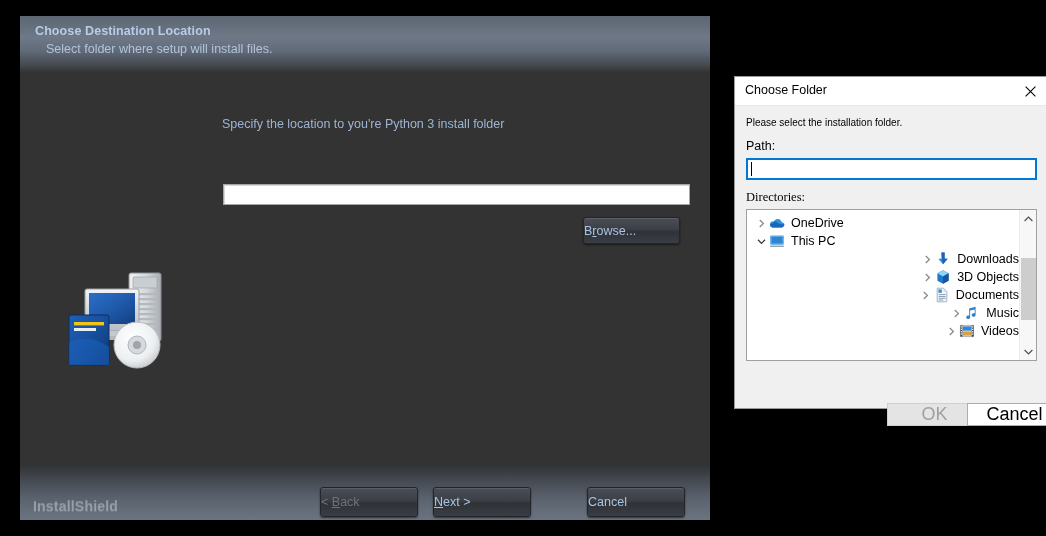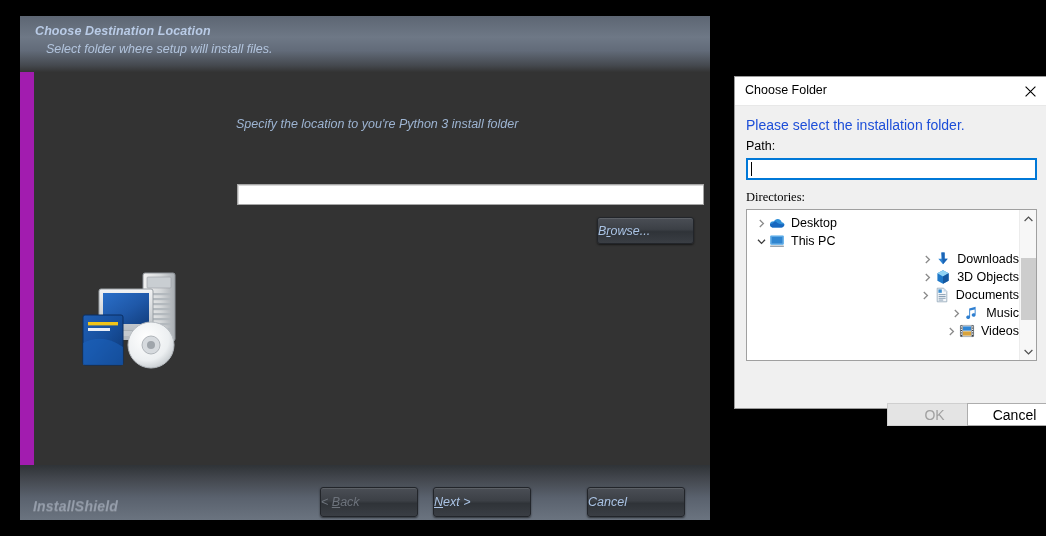--- a/index.html
+++ b/index.html
@@ -9,41 +9,40 @@
     background: #000;
     font-family: "Liberation Sans", sans-serif;
     overflow: hidden;
   }
 
   
   #installer {
     position: absolute;
     left: 20px; top: 16px;
     width: 690px; height: 504px;
-    background: #a21caf;
+    background: #701a75;
     overflow: hidden;
-    font-style: italic;
   }
   #installer-header {
     position: absolute; left: 0; top: 0;
     width: 690px; height: 56px;
     background: linear-gradient(to bottom,
         #5d6673 0%, #6e7886 38%, #626b79 62%, #45494f 88%, #343434 100%);
   }
   #installer-title {
     position: absolute; left: 15px; top: 8px;
     font-size: 12.5px; font-weight: bold; color: #b9cbe6;
     letter-spacing: .1px;
   }
   #installer-subtitle {
     position: absolute; left: 26px; top: 26px;
     font-size: 12.5px; color: #b2c4dd;
   }
   #installer-body {
-    position: absolute; left: 14px; top: 56px;
+    position: absolute; left: 0; top: 56px;
     width: 690px; height: 393px;
     background: #333333;
   }
   #spec-text {
     position: absolute; left: 202px; top: 45px;
     font-size: 12.5px; color: #9db4d2;
   }
   #path-field {
     position: absolute; left: 203px; top: 112px;
     width: 467px; height: 21px;
@@ -115,21 +114,21 @@
   #dialog-close {
     position: absolute; right: 0; top: 0;
     width: 45px; height: 29px;
     display: flex; align-items: center; justify-content: center;
     cursor: default;
   }
   #dialog-close svg { display: block; }
   #dialog-body { position: relative; padding: 0; }
   #dialog-instruction {
     position: absolute; left: 11px; top: 11px;
-    font-size: 14px; color: #1d4ed8;
+    font-size: 10px; color: #000000;
   }
   #path-label {
     position: absolute; left: 11px; top: 33px;
     font-size: 12.5px; color: #000;
   }
   #dialog-path-input {
     position: absolute; left: 11px; top: 52px;
     width: 291px; height: 22px;
     background: #fff;
     border: 2px solid #0078d7;
@@ -189,21 +188,21 @@
   #sb-down { bottom: 0; }
   #sb-thumb {
     position: absolute; left: 1px; top: 48px;
     width: 15px; height: 62px;
     background: #cdcdcd;
   }
 
   .win-btn {
     position: absolute;
     width: 95px; height: 23px;
-    font-size: 14px;
+    font-size: 18px;
     display: flex; align-items: center; justify-content: center;
     border: 1px solid #adadad;
     background: #e1e1e1;
     color: #000;
     cursor: default;
   }
   #ok-btn {
     left: 152px; top: 297px;
     background: #e4e4e4; color: #a0a0a0; border-color: #cfcfcf;
   }
@@ -335,21 +334,21 @@
               <svg width="9" height="9" viewBox="0 0 9 9">
                 <path d="M2.8 1 L6.4 4.5 L2.8 8" stroke="#8a8a8a" stroke-width="1.3" fill="none"></path>
               </svg>
             </span>
             <span class="ticon">
               <svg width="16" height="16" viewBox="0 0 16 16">
                 <path d="M3.3 12.4h9.1c1.6 0 2.9-1.1 2.9-2.6 0-1.4-1.1-2.5-2.6-2.6-.3-1.9-2-3.3-4-3.3-1.7 0-3.2 1-3.8 2.5-.2 0-.3-.1-.5-.1C2.5 6.3 1 7.6 1 9.3c0 1.7 1.1 3.1 2.3 3.1z" fill="#2f8fd8"></path>
                 <path d="M6.9 6.4c-1.7 0-3.2 1-3.8 2.5-.2 0-.3-.1-.5-.1C1 8.8 1 9.3 1 9.3c0 1.7 1.1 3.1 2.3 3.1h9.1c1.6 0 2.9-1.1 2.9-2.6 0-.2 0-.3-.1-.5-2.9.2-6.1-.2-8.3-2.9z" fill="#1767bf"></path>
               </svg>
             </span>
-            <span class="tlabel">Desktop</span>
+            <span class="tlabel">OneDrive</span>
           </div>
           <div class="tree-row">
             <span class="chev">
               <svg width="9" height="9" viewBox="0 0 9 9">
                 <path d="M1 2.8 L4.5 6.4 L8 2.8" stroke="#3a3a3a" stroke-width="1.3" fill="none"></path>
               </svg>
             </span>
             <span class="ticon">
               <svg width="16" height="16" viewBox="0 0 16 16">
                 <rect x="1.2" y="2.6" width="13.6" height="9.2" rx="1" fill="#4aa5e8"></rect>

